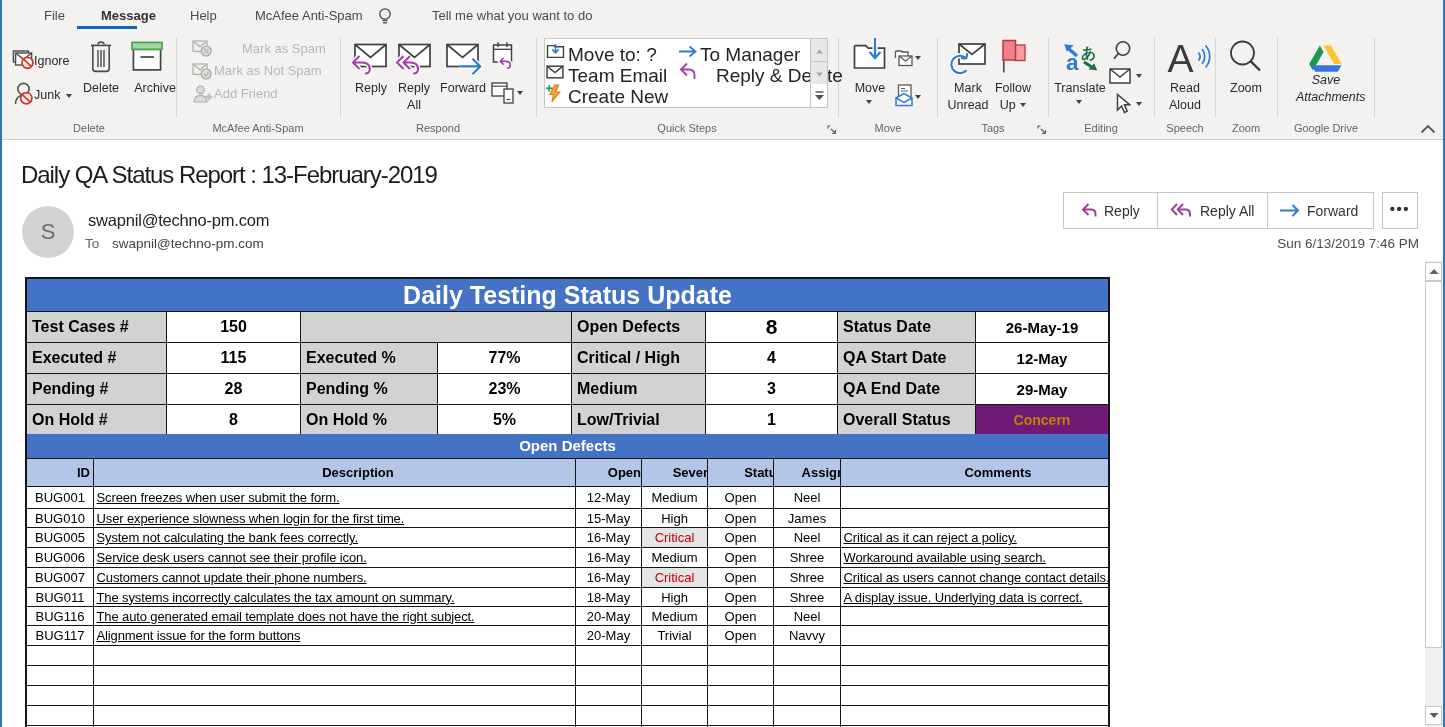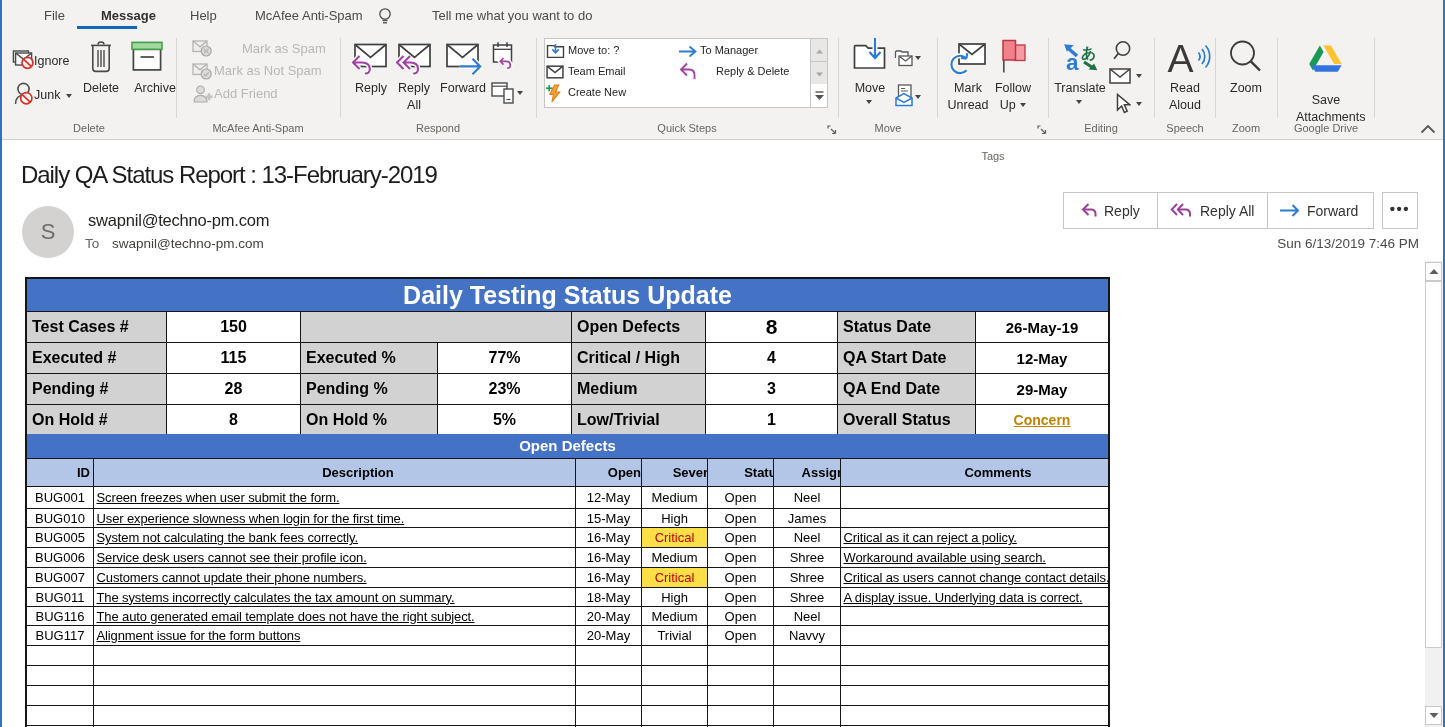--- a/index.html
+++ b/index.html
@@ -4,21 +4,21 @@
 <style>
   html,body{margin:0;padding:0;}
   body{width:1445px;height:727px;overflow:hidden;font-family:"Liberation Sans",sans-serif;background:#fff;position:relative;}
   .abs{position:absolute;}
   #ribbon{left:0;top:0;width:1445px;height:139px;background:#f3f2f1;border-bottom:1px solid #d1cfcd;}
   .tab{font-size:13px;color:#4a4a4a;margin-left:24px;}
   .sep{width:1px;top:38px;height:80px;background:#d8d6d3;}
   .lbl{font-size:12.5px;color:#2b2a29;text-align:center;line-height:16.5px;}
   .glbl{font-size:11px;color:#67655f;text-align:center;}
   .gray{color:#b9b7b4;font-size:13px;}
-  .qs{font-size:11px;color:#252423;}
+  .qs{font-size:19px;color:#252423;}
   .caret{display:inline-block;width:0;height:0;border-left:3.5px solid transparent;border-right:3.5px solid transparent;border-top:4px solid #444;vertical-align:middle;}
 </style>
 </head>
 <body>
 
 <div class="abs" style="left:0;top:0;width:2px;height:727px;background:#2f74c0;z-index:9;"></div>
 <div class="abs" style="left:1443px;top:0;width:2px;height:727px;background:#2f74c0;z-index:9;"></div>
 
 <div class="abs" id="ribbon">
 
@@ -44,21 +44,21 @@
   <div class="abs sep" style="left:1154px;"></div>
   <div class="abs sep" style="left:1215px;"></div>
   <div class="abs sep" style="left:1277px;"></div>
   <div class="abs sep" style="left:1374px;"></div>
 
   <div class="abs glbl" style="left:39px;top:122px;width:100px;">Delete</div>
   <div class="abs glbl" style="left:208px;top:122px;width:100px;">McAfee Anti-Spam</div>
   <div class="abs glbl" style="left:388px;top:122px;width:100px;">Respond</div>
   <div class="abs glbl" style="left:637px;top:122px;width:100px;">Quick Steps</div>
   <div class="abs glbl" style="left:838px;top:122px;width:100px;">Move</div>
-  <div class="abs glbl" style="left:943px;top:122px;width:100px;margin-top:28px;">Tags</div>
+  <div class="abs glbl" style="left:943px;top:122px;width:100px;">Tags</div>
   <div class="abs glbl" style="left:1051px;top:122px;width:100px;">Editing</div>
   <div class="abs glbl" style="left:1135px;top:122px;width:100px;">Speech</div>
   <div class="abs glbl" style="left:1196px;top:122px;width:100px;">Zoom</div>
   <div class="abs glbl" style="left:1276px;top:122px;width:100px;">Google Drive</div>
 </div>
 
 <svg class="abs" style="left:12px;top:48px;" width="24" height="24" viewBox="0 0 24 24">
   <rect x="1.4" y="3" width="15" height="11" fill="#f3f2f1" stroke="#4a4a4a" stroke-width="1.4"></rect>
   <rect x="3.6" y="5" width="16" height="12" fill="#fff" stroke="#4a4a4a" stroke-width="1.4"></rect>
   <path d="M3.6 5 L11.6 11.3 L19.6 5" fill="none" stroke="#4a4a4a" stroke-width="1.4"></path>
@@ -262,21 +262,21 @@
   <circle cx="13.5" cy="13" r="11.5" fill="none" stroke="#3b3a39" stroke-width="1.8"></circle>
   <line x1="21.8" y1="21.3" x2="31" y2="30.5" stroke="#3b3a39" stroke-width="2.4"></line>
 </svg>
 <div class="abs lbl" style="left:1216px;top:80px;width:60px;">Zoom</div>
 
 <svg class="abs" style="left:1309px;top:41px;" width="33" height="32" viewBox="0 0 88 85">
   <path d="M28.9 12 L0.4 61.3 L10.45 78.55 L38.95 29.25 Z" fill="#189a55"></path>
   <path d="M38.5 12 L58.6 12 L87.1 61.3 L67 61.3 Z" fill="#fdc431"></path>
   <path d="M6.6 64.35 L16.65 81.6 L76.7 81.6 L86.75 64.35 Z" fill="#3474e0"></path>
 </svg>
-<div class="abs lbl" style="left:1296px;top:92px;width:60px;">Save<br>Attachments</div>
+<div class="abs lbl" style="left:1296px;top:72px;width:60px;font-style:italic;">Save<br>Attachments</div>
 
 <svg class="abs" style="left:827px;top:125px;" width="10" height="10" viewBox="0 0 10 10">
   <path d="M1 3.5 L1 1 L3.5 1 M4 4 L8.5 8.5 M8.5 8.5 L8.5 5 M8.5 8.5 L5 8.5" fill="none" stroke="#605e5c" stroke-width="1.2"></path>
 </svg>
 <svg class="abs" style="left:1037px;top:125px;" width="10" height="10" viewBox="0 0 10 10">
   <path d="M1 3.5 L1 1 L3.5 1 M4 4 L8.5 8.5 M8.5 8.5 L8.5 5 M8.5 8.5 L5 8.5" fill="none" stroke="#605e5c" stroke-width="1.2"></path>
 </svg>
 <svg class="abs" style="left:1419px;top:123px;" width="18" height="12" viewBox="0 0 18 12">
   <path d="M2.5 9.5 L9 3 L15.5 9.5" fill="none" stroke="#5a5856" stroke-width="1.8"></path>
 </svg>
@@ -312,21 +312,21 @@
 <style>
   #sumgrid{left:25px;top:277px;width:1085px;border:2px solid #161616;border-bottom:none;background:#161616;display:grid;grid-template-columns:139px 133px 136px 133px 133px 131px 137px 132px;grid-template-rows:32px 30px 30px 30px 29px;grid-gap:1px;box-sizing:border-box;}
   #sumgrid div{background:#fff;font-weight:bold;font-size:16px;color:#000;display:flex;align-items:center;justify-content:center;overflow:hidden;}
   #sumgrid .t{grid-column:1 / span 8;background:#4472c4;color:#fff;font-size:25px;letter-spacing:0;}
   #sumgrid .g{background:#d2d2d2;justify-content:flex-start;padding-left:5px;box-sizing:border-box;}
   #openbar{left:25px;top:434px;width:1085px;height:24px;background:#4472c4;border-left:2px solid #161616;border-right:2px solid #161616;box-sizing:border-box;color:#fff;font-weight:bold;font-size:15px;text-align:center;line-height:23px;}
   #defgrid{left:25px;top:458px;width:1085px;height:276px;border:2px solid #161616;border-top:1px solid #161616;background:#161616;display:grid;grid-template-columns:66px 481px 65px 65px 65px 66px 267px;grid-template-rows:27px 21px 18px 19px 19px 19px 18px 18px 19px 19px 19px 19px 19px 12px;grid-gap:1px;box-sizing:border-box;}
   #defgrid div{background:#fff;font-size:13px;color:#000;display:flex;align-items:center;justify-content:center;overflow:hidden;white-space:nowrap;}
   #defgrid .h{background:#b4c6e7;font-weight:bold;padding-left:47px;}
   #defgrid .l{justify-content:flex-start;padding-left:2.5px;letter-spacing:-0.12px;box-sizing:border-box;text-decoration:underline;}
-  #defgrid .crit{background:#fde047;color:#c00000;}
+  #defgrid .crit{background:#e5e5e5;color:#c00000;}
 </style>
 <div class="abs" id="sumgrid">
   <div class="t">Daily Testing Status Update</div>
   <div class="g">Test Cases #</div>
     <div>150</div>
     <div class="g" style="grid-column:3 / span 2;"></div>
     <div class="g">Open Defects</div>
     <div style="font-size:21px;">8</div>
     <div class="g">Status Date</div>
     <div style="font-size:15px;">26-May-19</div>
@@ -346,21 +346,21 @@
     <div>3</div>
     <div class="g">QA End Date</div>
     <div style="font-size:15px;">29-May</div>
   <div class="g">On Hold #</div>
     <div>8</div>
     <div class="g">On Hold %</div>
     <div>5%</div>
     <div class="g">Low/Trivial</div>
     <div>1</div>
     <div class="g">Overall Status</div>
-    <div style="font-size:14px;background:#ffffff;color:#bf8300;text-decoration:underline;">Concern</div>
+    <div style="font-size:14px;background:#701a75;color:#bf8300;">Concern</div>
 </div>
 <div class="abs" id="openbar">Open Defects</div>
 <div class="abs" id="defgrid">
   <div class="h">ID</div>
     <div class="h">Description</div>
     <div class="h">Opened</div>
     <div class="h">Severity</div>
     <div class="h">Status</div>
     <div class="h">Assignee</div>
     <div class="h">Comments</div>

